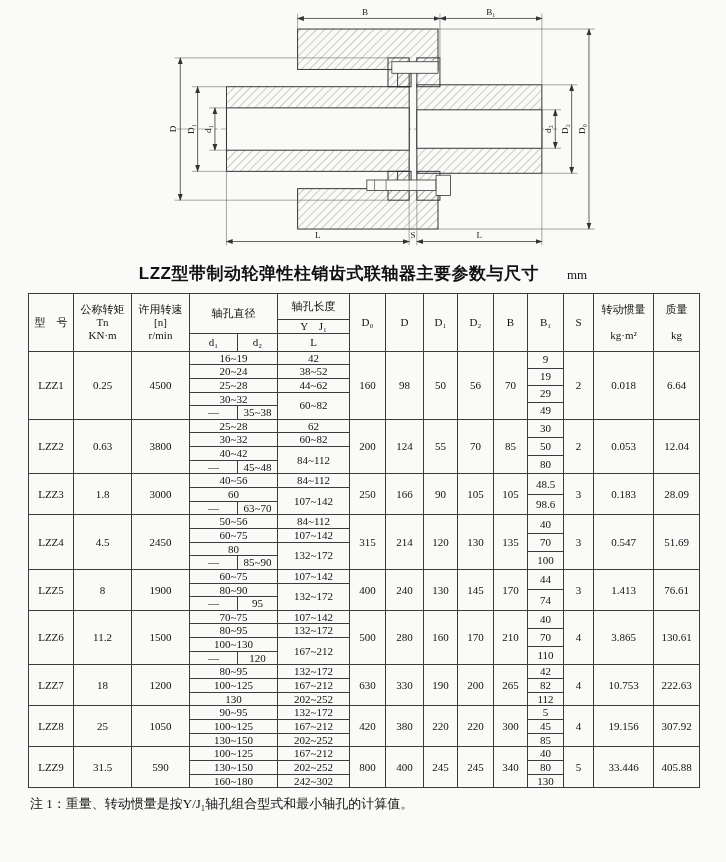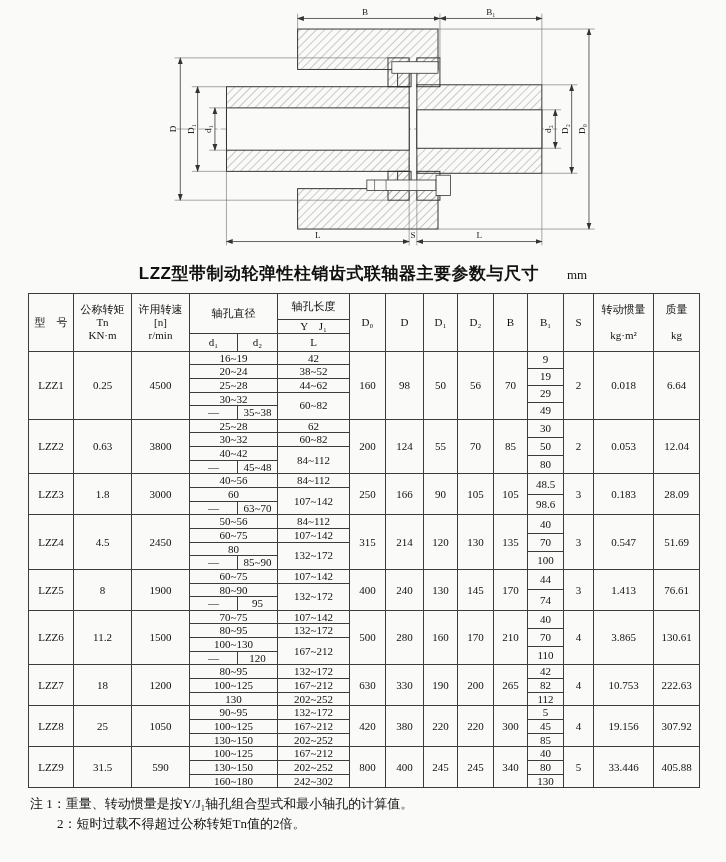--- a/index.html
+++ b/index.html
@@ -481,14 +481,13 @@
       </tr>
       <tr>
         <td colspan="2">160~180</td>
         <td>242~302</td>
       </tr>
     </tbody>
 </table>
 
 <div class="notes">
   <div>注 1：重量、转动惯量是按Y/J₁轴孔组合型式和最小轴孔的计算值。</div>
-  <div class="note2">2：短时过载不得超过公称转矩Tn值的2倍。</div>
 </div>
 
 </body></html>

